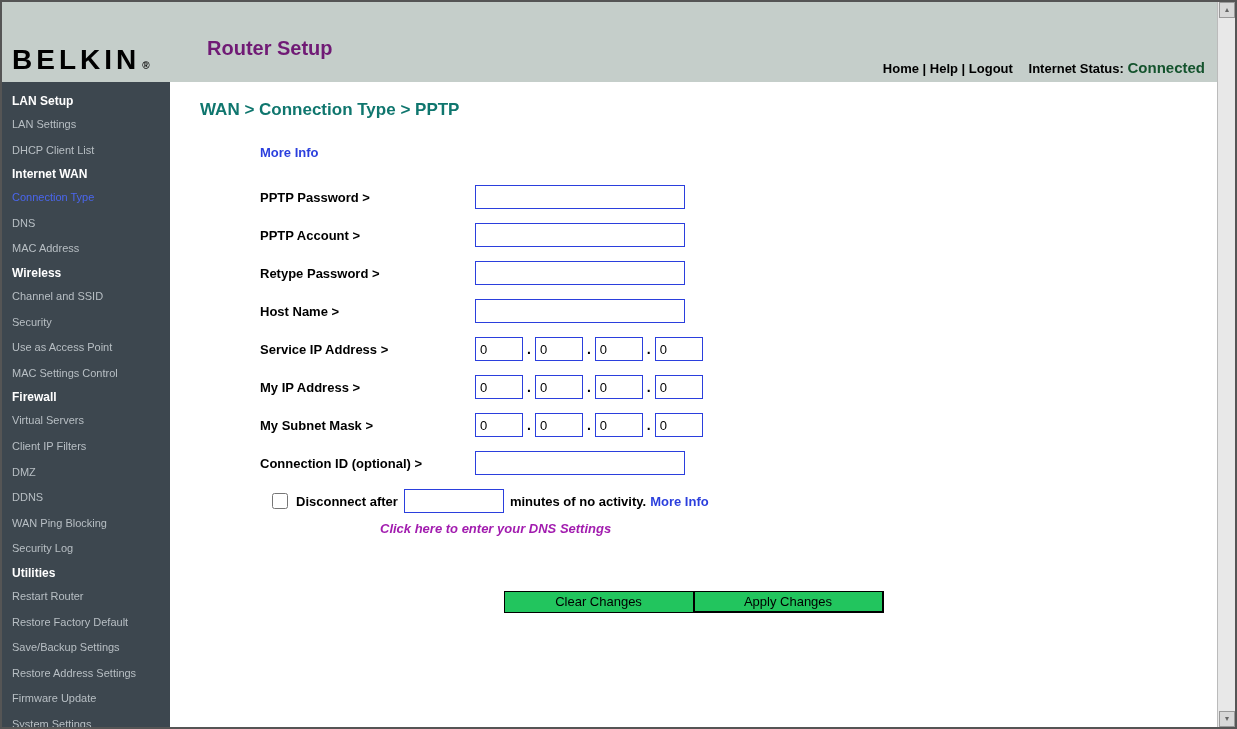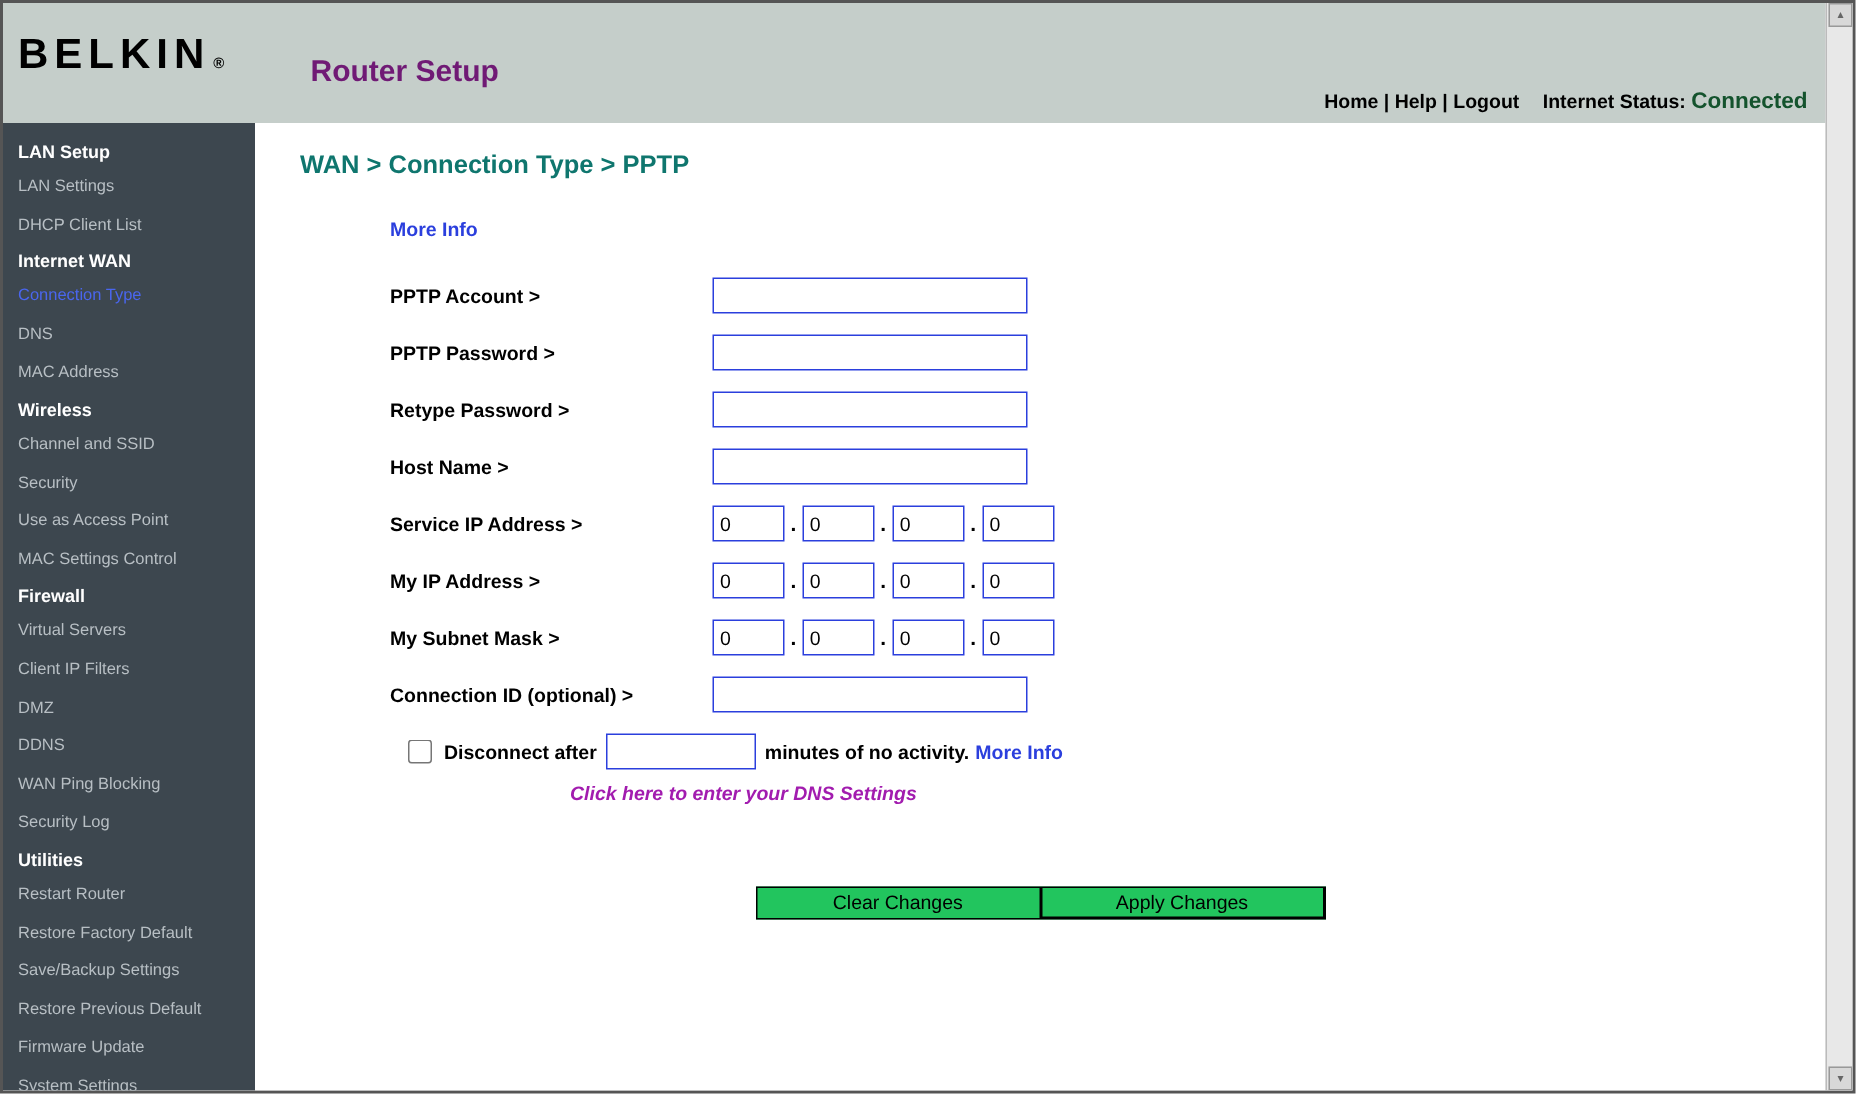--- a/index.html
+++ b/index.html
@@ -40,21 +40,21 @@
     .header {
       background: #c5ceca;
       height: 80px;
       margin-right: 18px;
       position: relative;
       padding: 0 10px;
     }
     .logo {
       position: absolute;
       left: 10px;
-      top: 18px;
+      top: 42px;
       font-family: Arial, sans-serif;
       font-weight: 900;
       font-size: 28px;
       letter-spacing: 4px;
       color: #000;
     }
     .logo .reg {
       font-size: 10px;
       vertical-align: baseline;
       letter-spacing: 0;
@@ -270,38 +270,38 @@
     <div class="nav-item">Client IP Filters</div>
     <div class="nav-item">DMZ</div>
     <div class="nav-item">DDNS</div>
     <div class="nav-item">WAN Ping Blocking</div>
     <div class="nav-item">Security Log</div>
 
     <div class="section-head">Utilities</div>
     <div class="nav-item">Restart Router</div>
     <div class="nav-item">Restore Factory Default</div>
     <div class="nav-item">Save/Backup Settings</div>
-    <div class="nav-item">Restore Previous Default</div>
+    <div class="nav-item">Restore Address Settings</div>
     <div class="nav-item">Firmware Update</div>
     <div class="nav-item">System Settings</div>
   </div>
 
   <div class="main">
     <div class="breadcrumb">WAN &gt;  Connection Type &gt; PPTP</div>
 
     <div class="indent">
       <div class="more-info-top">More Info</div>
 
       <div class="form-row">
+        <div class="form-label">PPTP Password &gt;</div>
+        <input class="text-input" type="password" value="" style="">
+      </div>
+      <div class="form-row">
         <div class="form-label">PPTP Account &gt;</div>
         <input class="text-input" type="text" value="" style="">
-      </div>
-      <div class="form-row">
-        <div class="form-label">PPTP Password &gt;</div>
-        <input class="text-input" type="password" value="" style="">
       </div>
       <div class="form-row">
         <div class="form-label">Retype Password &gt;</div>
         <input class="text-input" type="password" value="" style="">
       </div>
       <div class="form-row">
         <div class="form-label">Host Name &gt;</div>
         <input class="text-input" type="text" value="" style="">
       </div>
       <div class="form-row">

